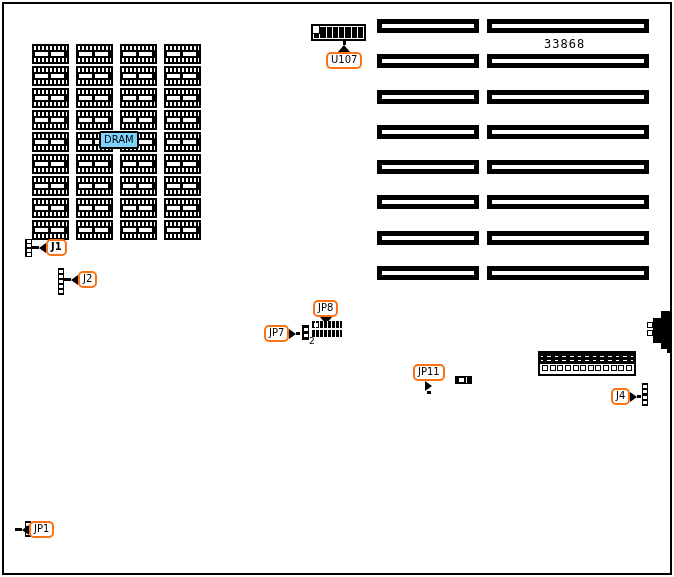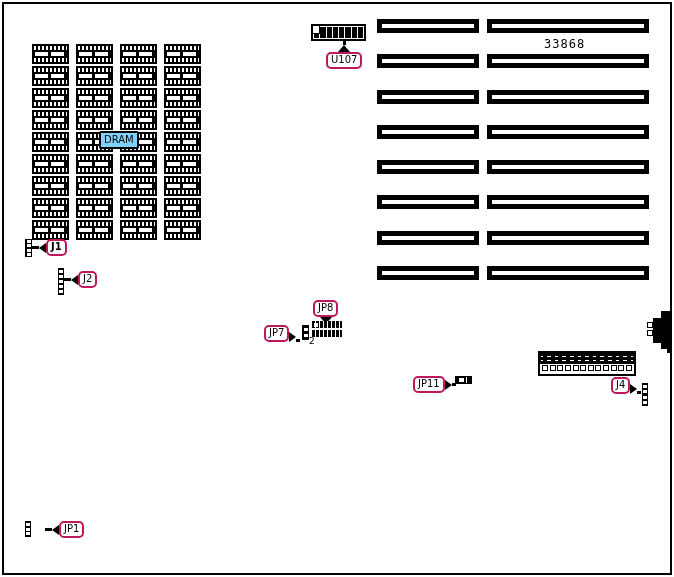--- a/index.html
+++ b/index.html
@@ -29,21 +29,21 @@
   
   .u107{position:absolute;left:311px;top:24px;width:55px;height:17px;box-sizing:border-box;
         border:2px solid #000;background:#fff;display:flex;gap:1px;padding:1px;}
   .u107 .seg{flex:1;background:#000;display:block;}
   .u107 .notch{position:absolute;left:-1px;top:-1px;width:6px;height:7px;background:#fff;
                border:1px solid #000;}
 
   
   .co{position:absolute;display:flex;align-items:center;}
   .co.col{flex-direction:column;align-items:center;}
-  .cbox{border:2px solid #be185d;border-radius:5px;background:#fff;font-size:10px;line-height:10px;
+  .cbox{border:2px solid #f97316;border-radius:5px;background:#fff;font-size:10px;line-height:10px;
         padding:1px 3px 2px;white-space:nowrap;}
   .tri-l{width:0;height:0;border:5px solid transparent;border-left:none;border-right:7px solid #000;}
   .tri-r{width:0;height:0;border:5px solid transparent;border-right:none;border-left:7px solid #000;}
   .tri-u{width:0;height:0;border:6px solid transparent;border-top:none;border-bottom:7px solid #000;}
   .tri-d{width:0;height:0;border:6px solid transparent;border-bottom:none;border-top:7px solid #000;}
   .stub-h{width:7px;height:3px;background:#000;}
   .stub-h.s{width:4px;}
   .stub-v{width:3px;height:5px;background:#000;}
   .plain-label{position:absolute;border:2px solid #000;border-radius:2px;background:#7dd3fc;
                font-size:10px;line-height:11px;padding:1px 3px 2px;}
@@ -339,39 +339,39 @@
       <span class="cell"></span>
       <span class="cell"></span>
       <span class="cell"></span>
     </div>
   <div class="co" style="left:64px;top:271px;">
     <span class="stub-h"></span>
     <span class="tri-l"></span>
     <span class="cbox">J2</span>
   </div>
 
-  <div class="co" style="left:264px;top:325px;align-items:flex-end;">
+  <div class="co" style="left:264px;top:325px;">
     <span class="cbox">JP7</span>
     <span class="tri-r"></span>
     <span class="stub-h s"></span>
   </div>
   <div class="vstrip" style="left:302px;top:325px;width:7px;height:15px;">
       <span class="cell"></span>
       <span class="cell"></span>
     </div>
 
   <div class="co col" style="left:313px;top:300px;">
     <span class="cbox">JP8</span>
     <span class="tri-d"></span>
     <span class="stub-v"></span>
   </div>
   <div class="jp8hdr"></div>
   <div class="pin2">2</div>
 
-  <div class="co" style="left:413px;top:376px;">
+  <div class="co" style="left:413px;top:364px;flex-direction:column;">
     <span class="cbox">JP11</span>
     <span class="tri-r"></span>
     <span class="stub-h s"></span>
   </div>
   <div class="jp11j">
     <span class="c1"></span>
     <span class="c2"></span>
   </div>
 
   <div class="lconn">
@@ -398,21 +398,21 @@
         <span class="sq"></span>
         <span class="sq"></span>
         <span class="sq"></span>
         <span class="sq"></span>
         <span class="sq"></span>
         <span class="sq"></span>
         <span class="sq"></span>
       </div>
   </div>
 
-  <div class="co" style="left:611px;top:377px;align-items:flex-end;">
+  <div class="co" style="left:611px;top:388px;">
     <span class="cbox">J4</span>
     <span class="tri-r"></span>
     <span class="stub-h s"></span>
   </div>
   <div class="vstrip" style="left:642px;top:383px;width:6px;height:23px;">
       <span class="cell"></span>
       <span class="cell"></span>
       <span class="cell"></span>
       <span class="cell"></span>
     </div>
@@ -424,18 +424,18 @@
       <b class="pd"></b>
     <span class="n n1"></span>
     <span class="n n2"></span>
   </div>
 
   <div class="vstrip" style="left:25px;top:521px;width:6px;height:16px;">
       <span class="cell"></span>
       <span class="cell"></span>
       <span class="cell"></span>
     </div>
-  <div class="co" style="left:45px;top:521px;">
+  <div class="co" style="left:15px;top:521px;">
     <span class="stub-h"></span>
     <span class="tri-l"></span>
     <span class="cbox">JP1</span>
   </div>
 </div>
 
 </body></html>

